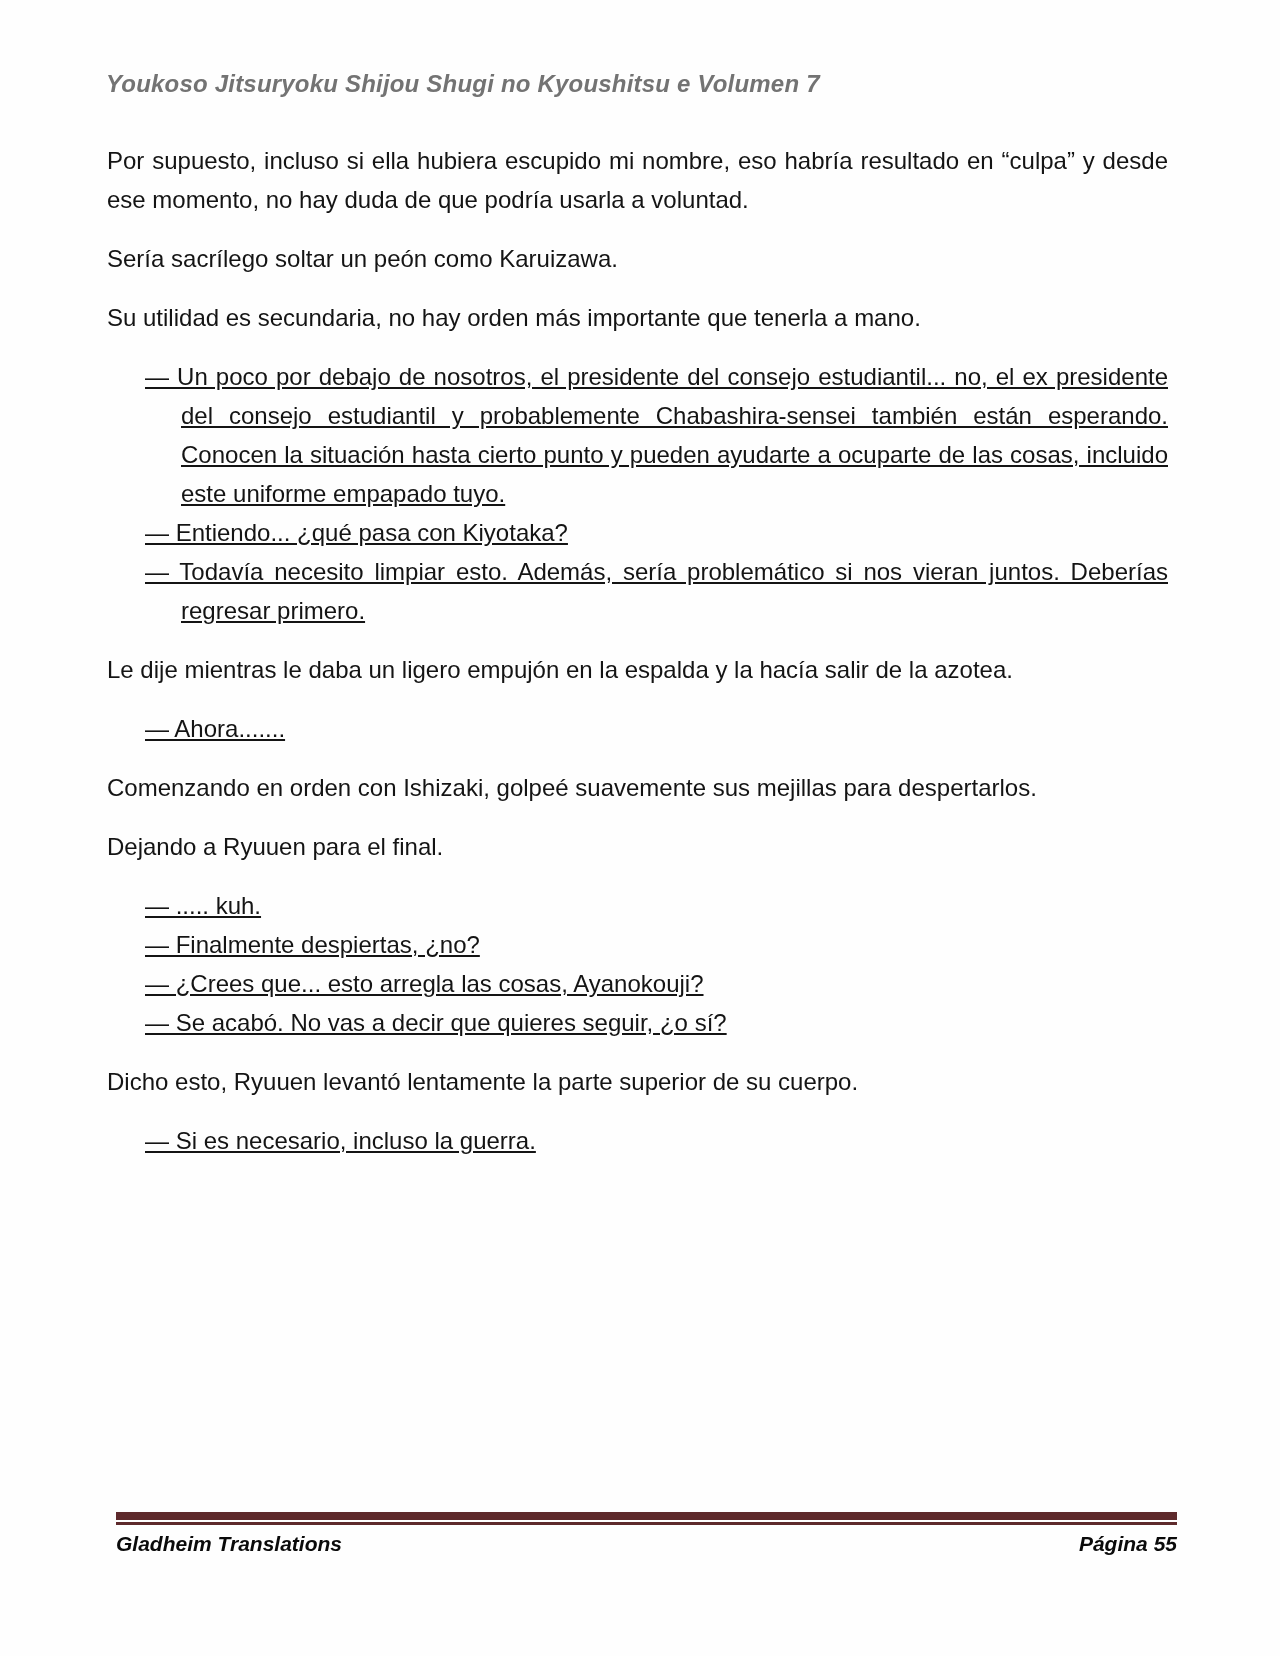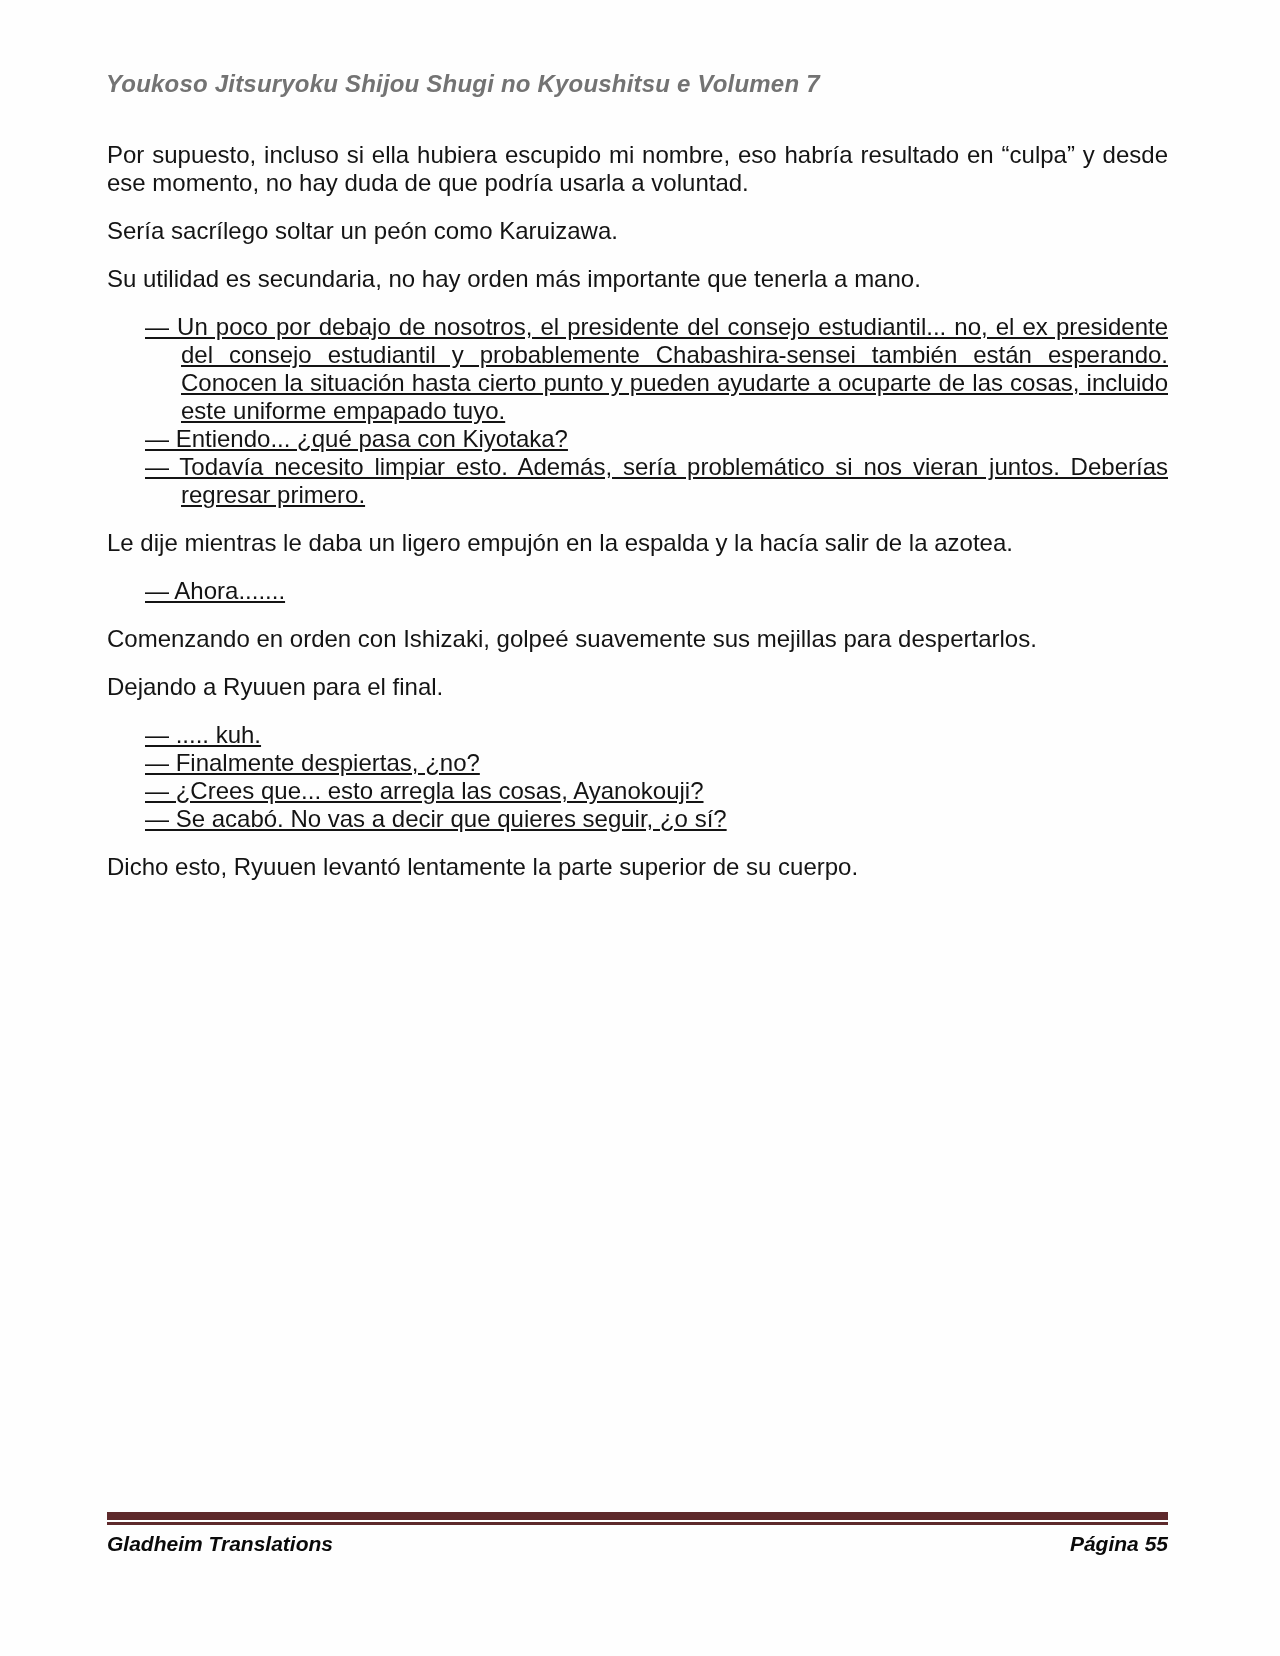--- a/index.html
+++ b/index.html
@@ -28,42 +28,42 @@
     font-size: 24px;
     letter-spacing: 0.2px;
     color: #737373;
   }
   .page-body {
     position: absolute;
     top: 141px;
     left: 107px;
     width: 1061px;
     font-size: 24px;
-    line-height: 28px;
+    line-height: 39px;
     text-align: justify;
   }
   .para {
     margin: 20px 0;
   }
   .page-body > :first-child {
     margin-top: 0;
   }
   .dialogue {
     margin: 4px 0 20px 38px;
     text-decoration: underline;
   }
   .dline {
     margin: 0;
     padding-left: 36px;
     text-indent: -36px;
   }
   .page-footer {
     position: absolute;
     top: 1512px;
-    left: 107px;
+    left: 116px;
     width: 1061px;
   }
   .rule-thick {
     height: 8px;
     background: #5e2a2c;
   }
   .rule-thin {
     height: 3px;
     background: #5e2a2c;
     margin-top: 2px;
@@ -111,20 +111,23 @@
       <p class="dline">— ..... kuh.</p>
       <p class="dline">— Finalmente despiertas, ¿no?</p>
       <p class="dline">— ¿Crees que... esto arregla las cosas, Ayanokouji?</p>
       <p class="dline">— Se acabó. No vas a decir que quieres seguir, ¿o sí?</p>
     </div>
 
 
 
     <p class="para">Dicho esto, Ryuuen levantó lentamente la parte superior de su cuerpo.</p>
 
+    <div class="dialogue">
+      <p class="dline">— Si es necesario, incluso la guerra.</p>
+    </div>
   </div>
 
   <div class="page-footer">
     <div>
       <div class="rule-thick"></div>
       <div class="rule-thin"></div>
     </div>
     <div class="footer-row">
       <span>Gladheim Translations</span>
       <span>Página 55</span>

